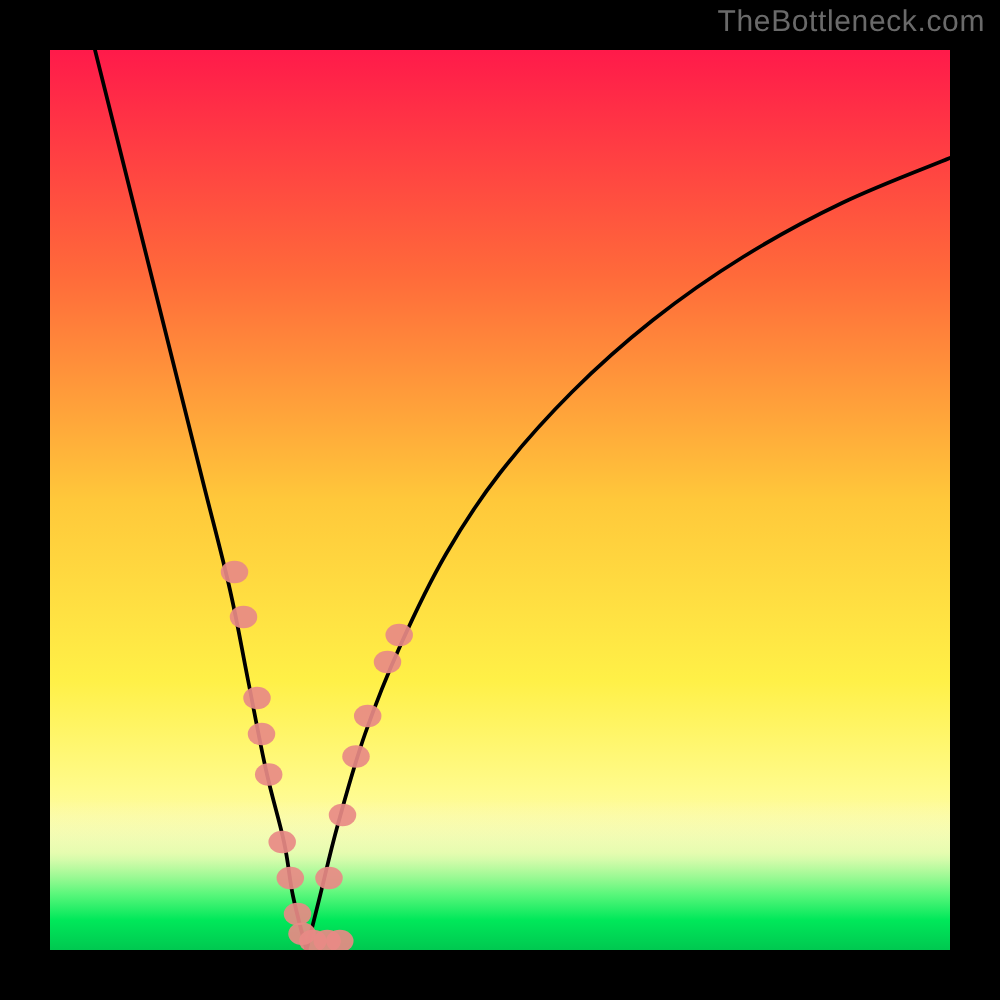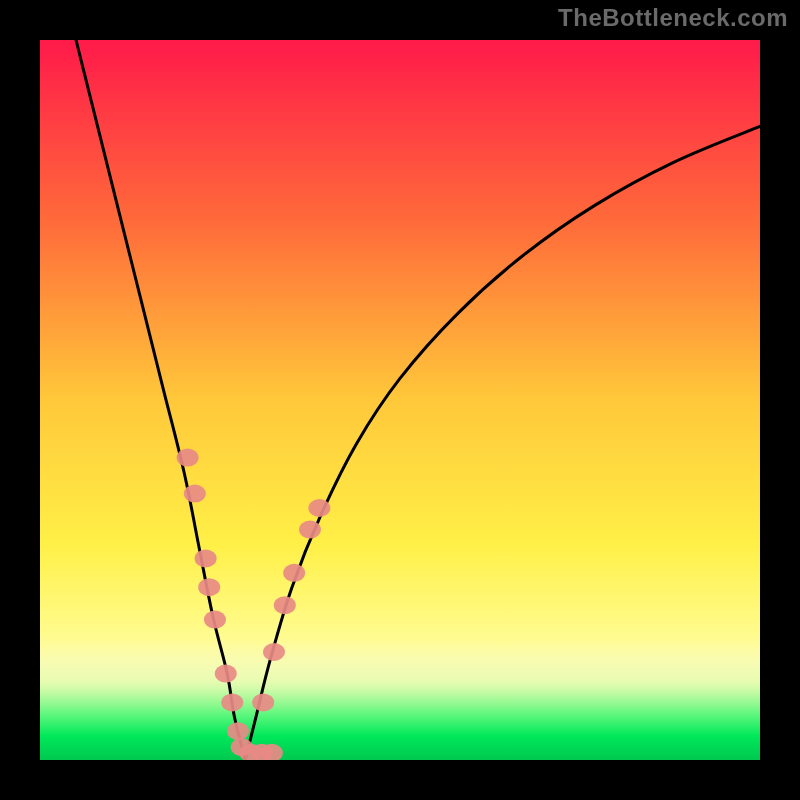--- a/index.html
+++ b/index.html
@@ -18,21 +18,21 @@
     width: 800px;
     height: 800px;
     background: #000;
   }
   .watermark {
     position: absolute;
     top: 4px;
     right: 12px;
     color: #6a6a6a;
     font-size: 24px;
-    font-weight: 700;
+    font-weight: 400;
     z-index: 10;
     letter-spacing: 0.5px;
   }
   .plot-area {
     position: absolute;
     left: 40px;
     top: 40px;
     width: 720px;
     height: 720px;
     overflow: hidden;

